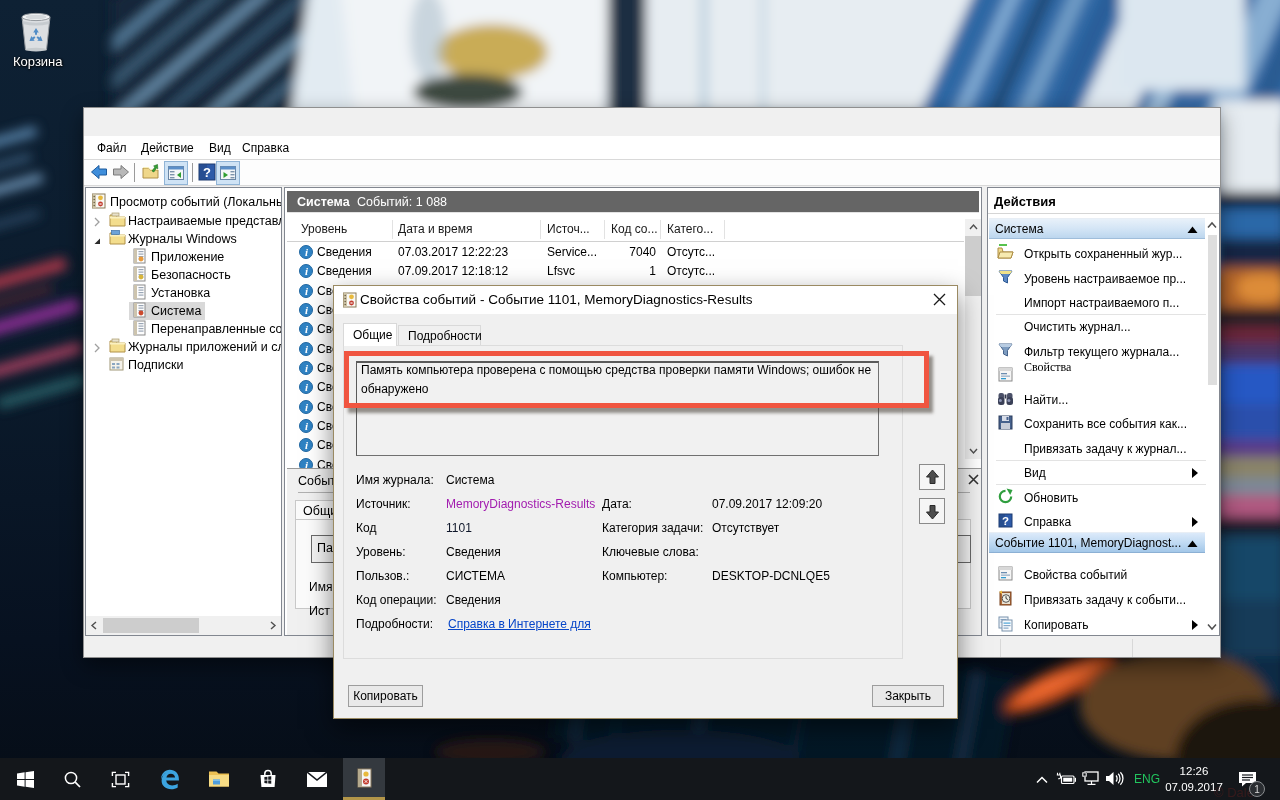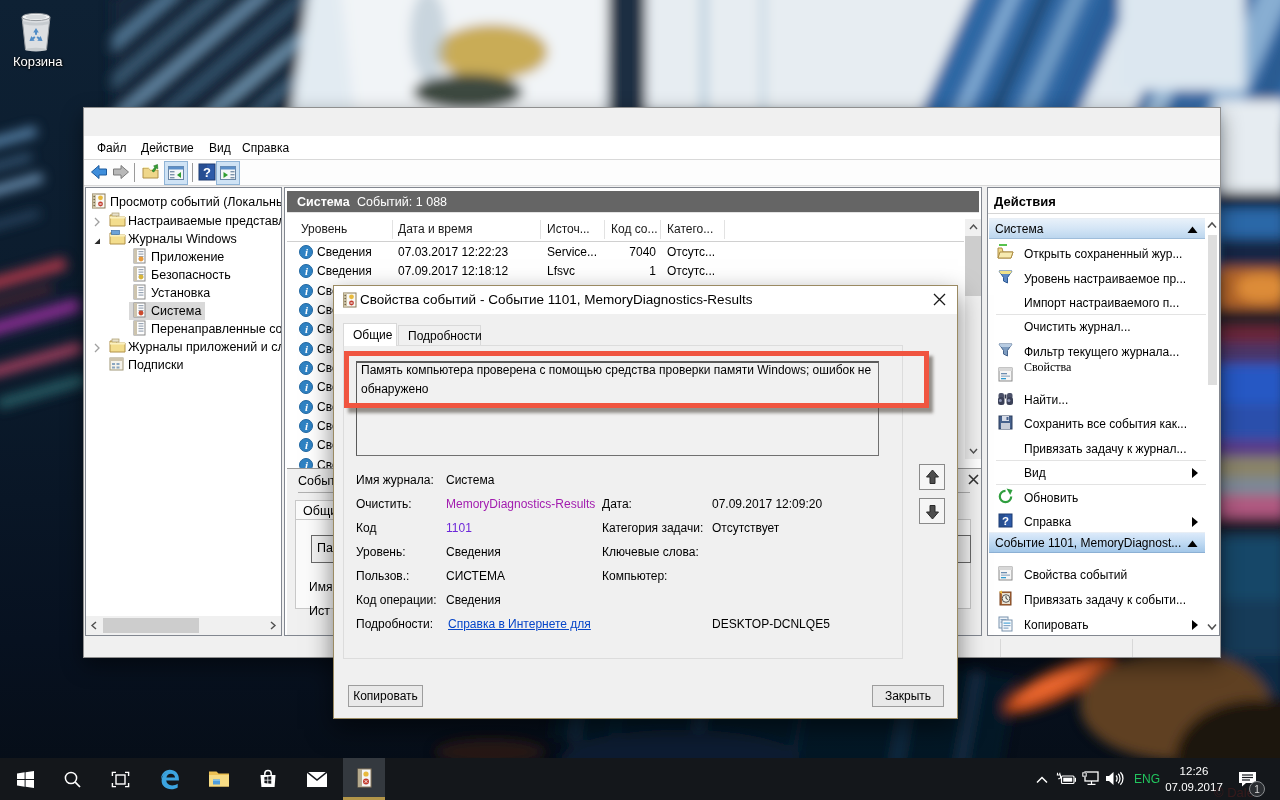--- a/index.html
+++ b/index.html
@@ -606,35 +606,35 @@
 
   <div class="abs" style="left:9px;top:59px;width:560px;height:314px;background:#f0f0f0;border:1px solid #dcdcdc;"></div>
 
   <div class="abs" style="left:22px;top:75px;width:523px;height:95px;background:#f1f1f1;border:1px solid #707070;border-top:2px solid #5a5a5a;border-left:1.5px solid #5a5a5a;"></div>
   <div class="abs" style="left:27px;top:75px;width:520px;color:#000;line-height:18.5px;">Память компьютера проверена с помощью средства проверки памяти Windows; ошибок не<br>обнаружено</div>
 
   <div class="abs" style="left:10px;top:65px;width:585px;height:57px;border:5px solid #f05540;box-shadow:4px 5px 3px rgba(70,62,52,.55);z-index:4;"></div>
 
   <div class="abs" style="left:22px;top:187px;color:#000;">Имя журнала:</div>
     <div class="abs" style="left:112px;top:187px;color:#000;">Система</div>
-  <div class="abs" style="left:22px;top:211px;color:#000;">Очистить:</div>
+  <div class="abs" style="left:22px;top:211px;color:#000;">Источник:</div>
     <div class="abs" style="left:112px;top:211px;color:#a21caf;">MemoryDiagnostics-Results</div>
   <div class="abs" style="left:268px;top:211px;color:#000;">Дата:</div>
     <div class="abs" style="left:378px;top:211px;color:#000;">07.09.2017 12:09:20</div>
   <div class="abs" style="left:22px;top:235px;color:#000;">Код</div>
-    <div class="abs" style="left:112px;top:235px;color:#6d28d9;">1101</div>
+    <div class="abs" style="left:112px;top:235px;color:#0f172a;">1101</div>
   <div class="abs" style="left:268px;top:235px;color:#000;">Категория задачи:</div>
     <div class="abs" style="left:378px;top:235px;color:#000;">Отсутствует</div>
   <div class="abs" style="left:22px;top:259px;color:#000;">Уровень:</div>
     <div class="abs" style="left:112px;top:259px;color:#000;">Сведения</div>
   <div class="abs" style="left:268px;top:259px;color:#000;">Ключевые слова:</div>
   <div class="abs" style="left:22px;top:283px;color:#000;">Пользов.:</div>
     <div class="abs" style="left:112px;top:283px;color:#000;">СИСТЕМА</div>
   <div class="abs" style="left:268px;top:283px;color:#000;">Компьютер:</div>
-    <div class="abs" style="left:378px;top:283px;color:#000;margin-top:48px;">DESKTOP-DCNLQE5</div>
+    <div class="abs" style="left:378px;top:283px;color:#000;">DESKTOP-DCNLQE5</div>
   <div class="abs" style="left:22px;top:307px;color:#000;">Код операции:</div>
     <div class="abs" style="left:112px;top:307px;color:#000;">Сведения</div>
   <div class="abs" style="left:22px;top:331px;color:#000;">Подробности:</div>
     <div class="abs lnk" style="left:114px;top:331px;">Справка в Интернете для </div>
 
   <div class="abs" style="left:585px;top:178px;width:26px;height:26px;background:#f5f5f5;border:1px solid #8a8a8a;">
     <svg class="abs" style="left:5px;top:4px;" width="15" height="16" viewBox="0 0 15 16">
         <path d="M7.5 1 L13.5 8 L10 8 L10 14.5 L5 14.5 L5 8 L1.5 8 Z" fill="#4d4d4d" stroke="#2a2a2a"></path>
       </svg>
   </div>

